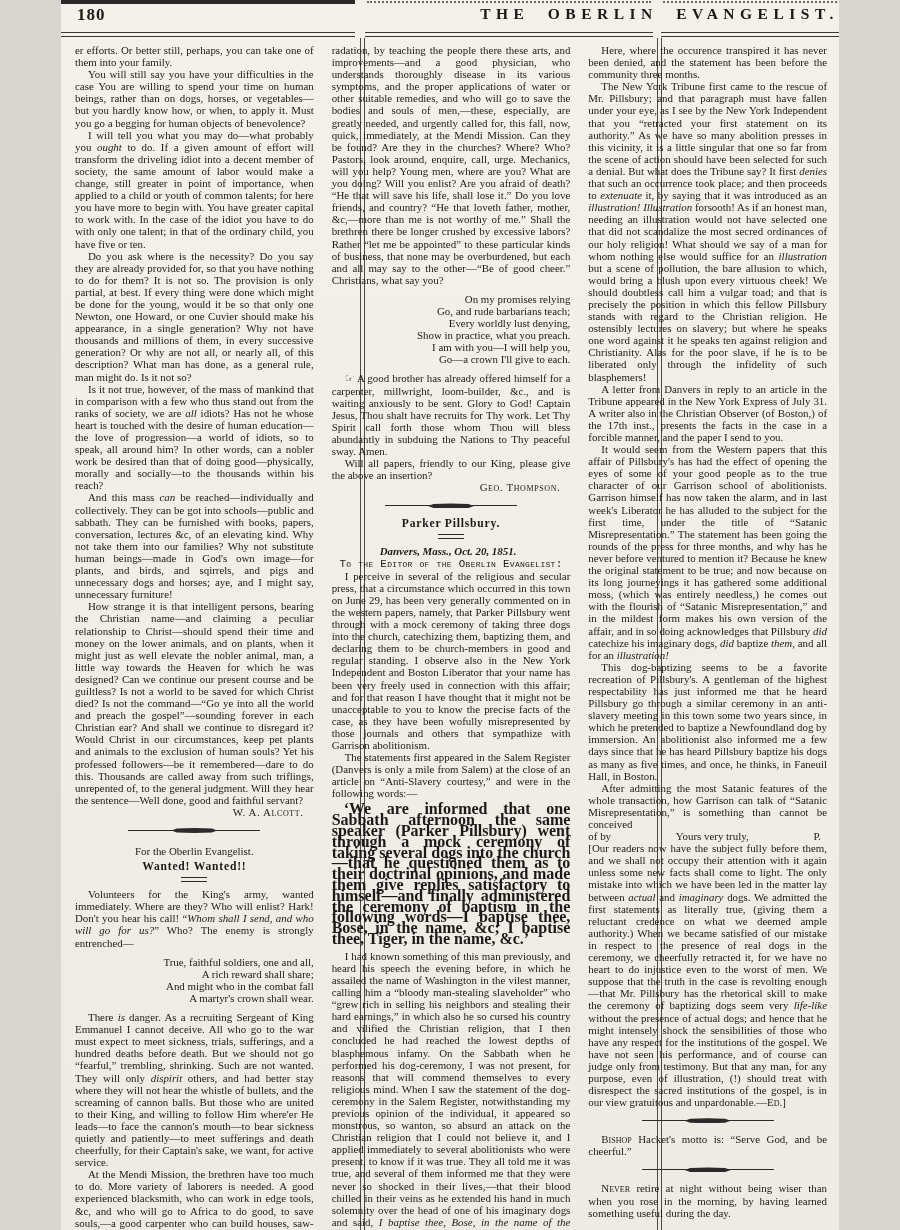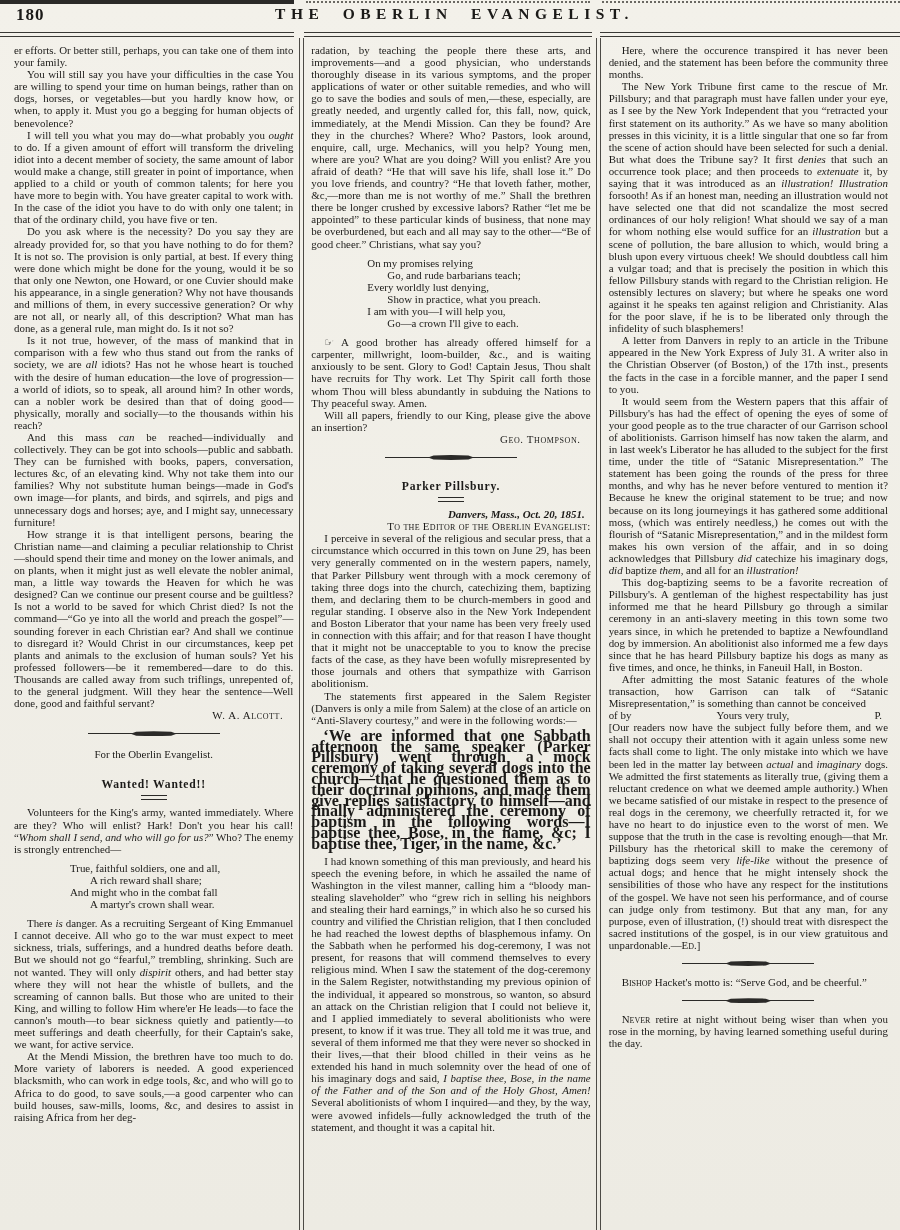--- a/index.html
+++ b/index.html
@@ -1,52 +1,52 @@
 <!DOCTYPE html>
 <html><head>
 <meta charset="utf-8">
 <style>
   html,body{margin:0;padding:0;background:#d8d6d0;}
   .page{
-    position:relative;width:900px;height:1230px;margin:0 auto;
+    position:relative;width:778px;height:1230px;margin:0 auto;
     background:linear-gradient(#f3f1ea,#edebe3);
     color:#1b1a18;overflow:hidden;
     font-family:"Liberation Serif","DejaVu Serif","DejaVu Sans",serif;
     font-size:10.9px;line-height:12.1px;
   }
   .top-bar-left{position:absolute;top:0;left:0;width:294px;height:4px;background:#2b2a28;}
   .top-bar-mid{position:absolute;top:1px;left:306px;width:284px;border-top:2px dotted #6a6862;}
   .top-bar-right{position:absolute;top:1px;left:602px;width:298px;border-top:2px dotted #6a6862;}
   .page-number{position:absolute;top:9px;left:16px;font-size:17px;font-weight:bold;letter-spacing:1px;}
-  .masthead{position:absolute;top:8px;left:9px;right:0;text-align:center;
+  .masthead{position:absolute;top:8px;left:9px;right:0;text-align:right;
     font-size:15.5px;font-weight:bold;letter-spacing:5.5px;word-spacing:9px;}
   .header-rule{position:absolute;top:32px;height:3px;border-top:1px solid #3a3935;border-bottom:1px solid #3a3935;}
   .hr-left{left:0;width:294px;}
   .hr-mid{left:304px;width:288px;}
   .hr-right{left:600px;width:300px;}
   .vrule{position:absolute;top:38px;bottom:0;width:3px;border-left:1px solid #4c4a45;border-right:1px solid #4c4a45;}
   .vrule-1{left:299px;}
   .vrule-2{left:596px;}
   .columns{position:absolute;top:44px;left:14px;right:12px;bottom:0;display:flex;gap:18px;}
   .col{flex:1;min-width:0;text-align:justify;}
   .para{text-indent:13px;}
   .para.noindent{text-indent:0;}
   .quote{font-size:16px;line-height:10.8px;font-weight:bold;margin:5px 0;text-indent:12px;}
-  .poem{margin:7px 0 7px 56px;text-align:left;}
+  .poem{margin:7px 0 7px 56px;text-align:right;}
   .poem-line.alt{padding-left:20px;}
   .signature{text-align:right;font-variant:small-caps;letter-spacing:.6px;padding-right:10px;}
   .center-line{text-align:center;margin-top:10px;}
-  .article-heading{text-align:center;font-weight:bold;font-size:11.6px;letter-spacing:.8px;margin-top:19px;}
+  .article-heading{text-align:center;font-weight:bold;font-size:11.6px;letter-spacing:.8px;margin-top:4px;}
   .heading-rule{width:26px;height:3px;border-top:1px solid #2b2a28;border-bottom:1px solid #2b2a28;margin:4px auto 6px;}
   .divider{position:relative;width:132px;height:9px;margin:8px auto;}
   .divider::before{content:"";position:absolute;left:0;right:0;top:4px;border-top:1px solid #2b2a28;}
   .divider-diamond{position:absolute;left:50%;top:2px;width:46px;height:5px;margin-left:-23px;background:#2b2a28;
     clip-path:polygon(0 50%,12% 10%,50% 0,88% 10%,100% 50%,88% 90%,50% 100%,12% 90%);}
-  .dateline{text-align:right;font-style:italic;font-weight:bold;padding-right:6px;margin-top:5px;}
-  .salutation{font-variant:small-caps;letter-spacing:.3px;text-align:right;}
+  .dateline{text-align:center;font-style:italic;font-weight:bold;padding-right:6px;margin-top:5px;}
+  .salutation{font-variant:small-caps;letter-spacing:.3px;text-align:center;font-family:Liberation Mono, monospace;}
   .spread-line{display:flex;justify-content:space-between;padding-right:6px;}
   .sc{font-variant:small-caps;}
 </style>
 </head>
 <body>
 
 <div class="page">
   <div class="top-bar-left"></div>
   <div class="top-bar-mid"></div>
   <div class="top-bar-right"></div>

